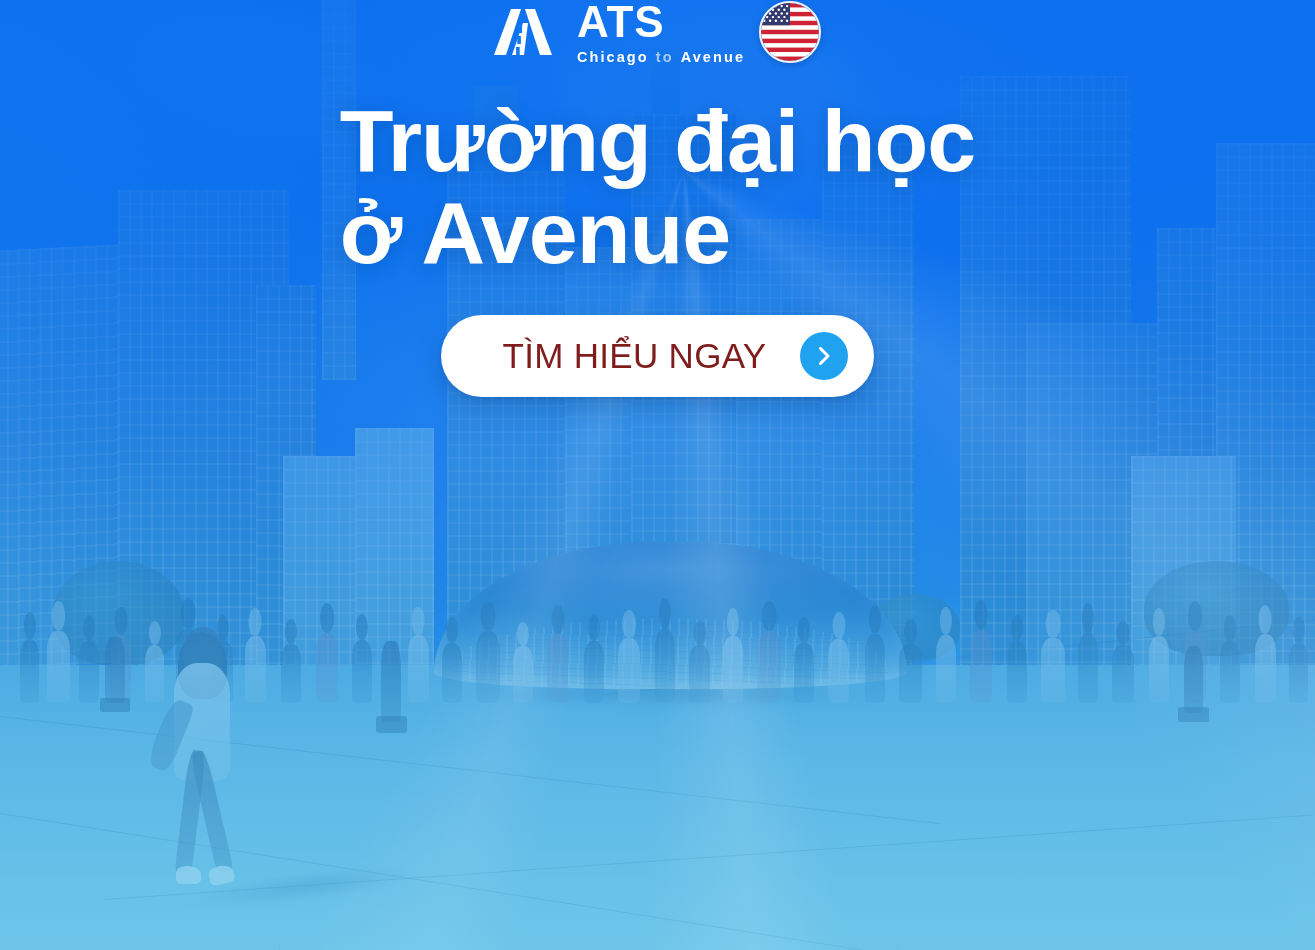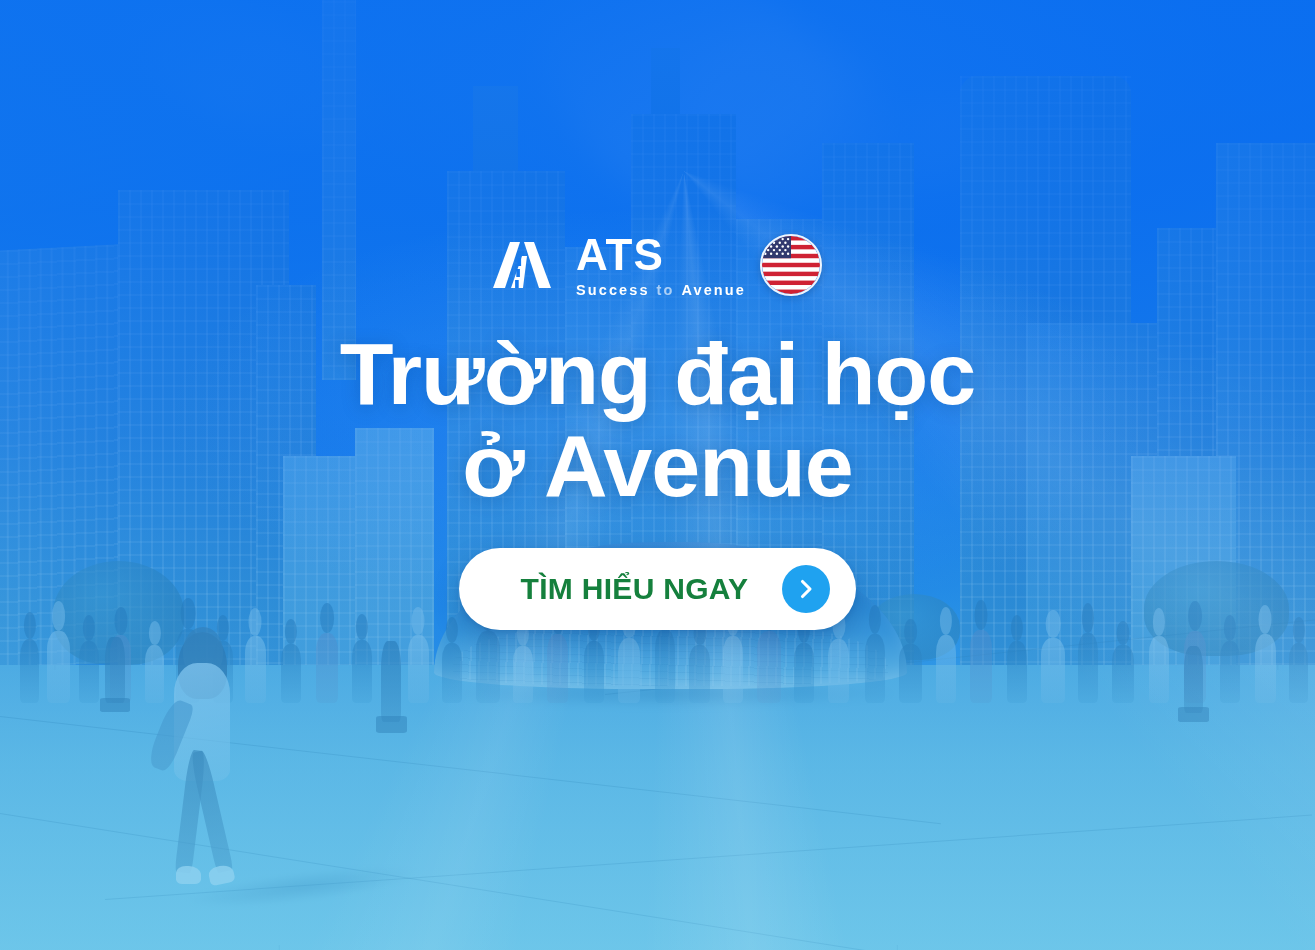--- a/index.html
+++ b/index.html
@@ -340,21 +340,20 @@
     display: flex;
     flex-direction: column;
     align-items: center;
     z-index: 10;
   }
 
   .logo-row {
     display: flex;
     align-items: center;
     gap: 14px;
-    margin-top: 233px;
   }
   .logo-left { display: flex; align-items: center; gap: 11px; }
   .logo-mark { width: 72px; height: 46px; display: block; }
   .logo-text { display: flex; flex-direction: column; line-height: 1; }
   .logo-word {
     font-size: 44px;
     font-weight: 700;
     color: #ffffff;
     letter-spacing: 1px;
     line-height: .98;
@@ -378,21 +377,20 @@
     flex: none;
   }
   .flag svg { display: block; width: 100%; height: 100%; }
 
   h1.headline {
     margin: 30px 0 0 0;
     font-size: 88px;
     line-height: 1.05;
     font-weight: 700;
     color: #ffffff;
-    text-align: center;
     letter-spacing: -1px;
     text-shadow: 0 3px 18px rgba(8,62,130,.30);
   }
   h1.headline .ln { display: block; }
 
   .subtitle {
     margin-top: 22px;
     font-size: 45px;
     font-weight: 600;
     color: #ffffff;
@@ -408,23 +406,23 @@
     gap: 34px;
     background: #ffffff;
     border: none;
     border-radius: 999px;
     padding: 17px 26px 17px 62px;
     cursor: pointer;
     box-shadow: 0 10px 26px rgba(6,58,124,.26), 0 2px 5px rgba(6,58,124,.14);
     font-family: inherit;
   }
   .cta-label {
-    font-size: 30px;
-    font-weight: 700;
-    color: #15803d;
+    font-size: 35px;
+    font-weight: 400;
+    color: #7f1d1d;
     letter-spacing: .3px;
     white-space: nowrap;
   }
   .cta-arrow {
     width: 48px; height: 48px;
     border-radius: 50%;
     background: #1fa2f0;
     display: flex;
     align-items: center;
     justify-content: center;
@@ -551,21 +549,21 @@
             <polygon points="31,0 41,0 58,46 46,46" fill="#ffffff"></polygon>
             <polygon points="18,46 29,14 34,14 30,46" fill="#ffffff"></polygon>
             <rect x="24.5" y="16" width="3.6" height="8" fill="#1378EE"></rect>
             <rect x="23.3" y="27" width="3.6" height="8" fill="#1378EE"></rect>
             <rect x="22.1" y="38" width="3.6" height="8" fill="#1378EE"></rect>
           </svg>
         </span>
         <span class="logo-text">
           <span class="logo-word">ATS</span>
           <span class="logo-tag">
-            <span>Success</span>
+            <span>Chicago</span>
             <span class="dim">to</span>
             <span>Avenue</span>
           </span>
         </span>
       </div>
 
       <span class="flag">
         <svg viewBox="0 0 60 60" aria-hidden="true">
           <defs>
             <clipPath id="cir">

